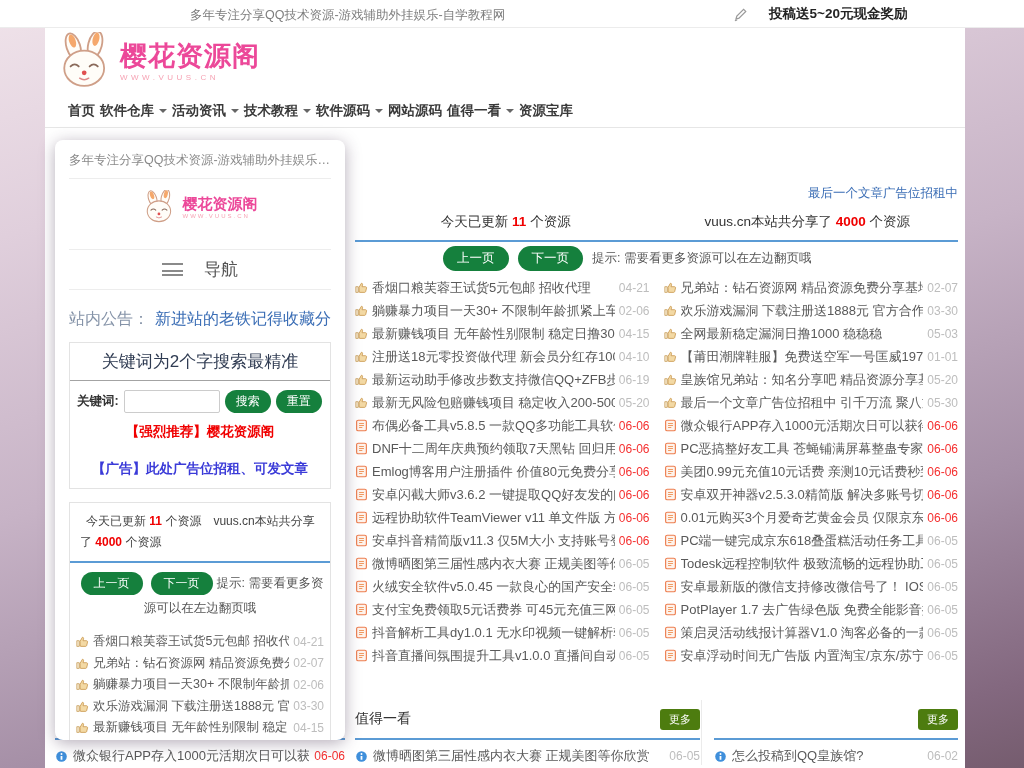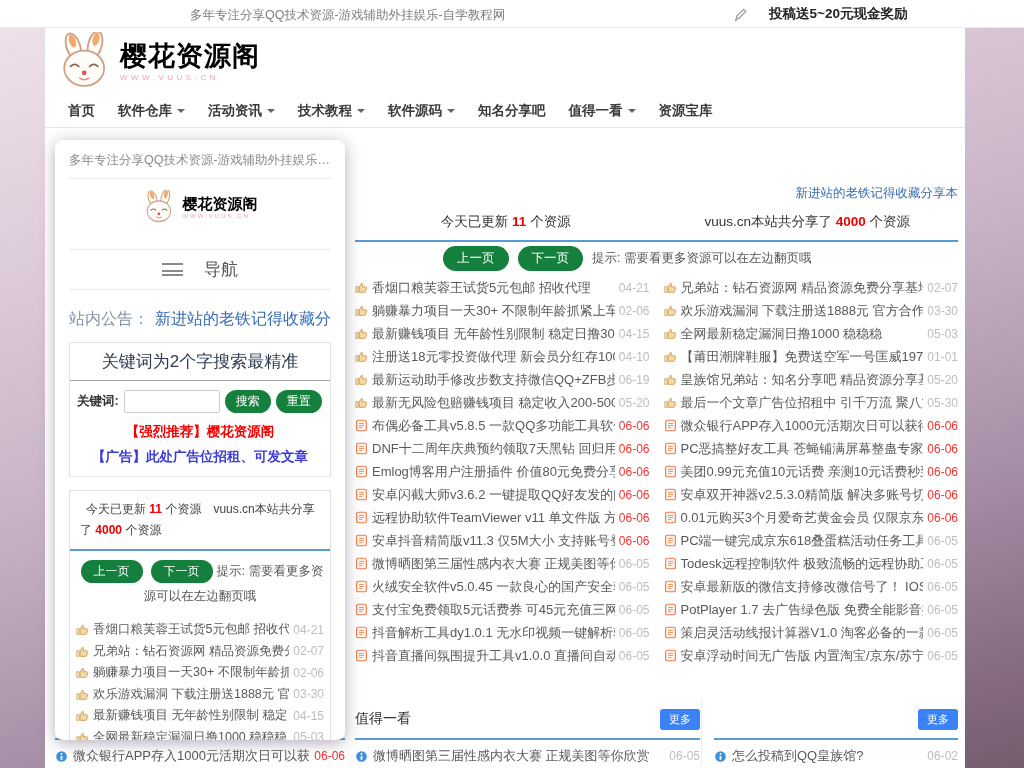--- a/index.html
+++ b/index.html
@@ -13,24 +13,24 @@
   
   #topbar { position:absolute; left:0; top:0; width:1024px; height:28px; background:#fff; border-bottom:1px solid #ececec; }
   .slogan { position:absolute; left:190px; top:7px; font-size:12.5px; color:#7d7d7d; }
   .submit { position:absolute; left:733px; top:5px; font-size:13.5px; color:#232323; font-weight:bold; display:flex; align-items:center; gap:21px; cursor:pointer; }
 
   
   #page { position:absolute; left:45px; top:28px; width:920px; height:740px; background:#fff; }
 
   #siteheader { position:absolute; left:0; top:0; width:920px; height:67px; }
   .logo { position:absolute; left:12px; top:4px; display:flex; align-items:center; gap:5px; cursor:pointer; }
-  .logo-title { font-size:27px; font-weight:bold; color:#000000; letter-spacing:1px; line-height:30px; }
+  .logo-title { font-size:27px; font-weight:bold; color:#ec4899; letter-spacing:1px; line-height:30px; }
   .logo-url { font-size:8px; color:#f6a3b4; letter-spacing:3.5px; margin-top:2px; }
 
-  #mainnav { position:absolute; left:0; top:67px; width:920px; height:33px; border-bottom:1px solid #e6e6e6; display:flex; align-items:center; gap:23px; padding-left:23px; }
+  #mainnav { position:absolute; left:0; top:67px; width:920px; height:33px; border-bottom:1px solid #e6e6e6; display:flex; align-items:center; gap:5px; padding-left:23px; }
   .nav-item { display:flex; align-items:center; font-size:13.5px; color:#3a3a3a; font-weight:600; cursor:pointer; }
   .caret { display:none; width:0; height:0; border:4px solid transparent; border-top-color:#666; margin-left:5px; margin-top:4px; }
   .caret.show { display:inline-block; }
 
   #content { position:absolute; left:0; top:100px; width:920px; height:640px; }
 
   .marquee { position:absolute; top:57px; right:7px; font-size:12.5px; color:#3a6db5; white-space:nowrap; }
 
   .stats-header { position:absolute; left:310px; top:85px; width:603px; display:flex; padding-bottom:9px; border-bottom:2px solid #5b9bd5; font-size:13.5px; color:#333;align-items:center; }
   .stats-header .stat { width:50%; text-align:center; }
@@ -46,21 +46,21 @@
   .ricon svg { display:none; width:13px; height:13px; }
   .ricon.icon-thumb .svg-thumb { display:block; }
   .ricon.icon-doc .svg-doc { display:block; }
   .rtitle { flex:1; font-size:13px; color:#595959; white-space:nowrap; overflow:hidden; }
   .rdate { flex:none; font-size:12px; color:#bdbdbd; }
   .rdate.hot { color:#f53030; }
 
   
   .bpanel { position:absolute; top:572px; background:#fff; }
   .bhead { height:40px; display:flex; align-items:center; justify-content:space-between; border-bottom:2px solid #5b9bd5; font-size:14px; color:#333; }
-  .more-btn { background:#3b82f6; color:#fff; border:none; font-size:11px; padding:3px 9px; border-radius:3px; cursor:pointer; font-family:inherit; }
+  .more-btn { background:#4d7c0f; color:#fff; border:none; font-size:11px; padding:3px 9px; border-radius:3px; cursor:pointer; font-family:inherit; }
   .bitem { margin-top:7px; display:flex; align-items:center; gap:5px; overflow:hidden; cursor:pointer; }
   .bitem .svg-info { width:13px; height:13px; flex:none; }
   .btext { flex:1; font-size:13px; color:#595959; white-space:nowrap; overflow:hidden; }
   .bdate { flex:none; font-size:12px; color:#bdbdbd; }
   .bdate.hot { color:#f53030; }
   .p-hidden { left:10px; width:290px; }
   .p-worth  { left:310px; width:345px; }
   .p-right  { left:656px; width:257px; border-left:1px solid #ebebeb; padding-left:12px; }
 
   
@@ -79,21 +79,21 @@
   .o-notice .nlabel { color:#8593a8; flex:none; margin-right:6px; }
   .o-notice .ntext { color:#3a6db5; }
   .o-box { border:1px solid #e3e3e3; }
   .o-search { margin-top:12px; }
   .o-search-head { text-align:center; font-size:17px; color:#2f3b52; padding:7px 0; border-bottom:1px solid #a3a3a3; }
   .o-form { padding:9px 7px 2px 7px; display:flex; align-items:center; gap:5px; }
   .o-form label { font-size:12.5px; font-weight:bold; color:#333; flex:none; }
   .o-input { width:96px; height:23px; border:1px solid #ccc; border-radius:2px; flex:none; font-size:12px; padding:0 4px; }
   .o-form .pill { font-size:12px; padding:3px 11px; }
   .promo-red { text-align:center; color:#f00000; font-weight:bold; font-size:13.5px; margin-top:8px; cursor:pointer; }
-  .promo-blue { text-align:center; color:#3b3bd8; font-weight:bold; font-size:13.5px; margin:7px 0 10px 0; cursor:pointer; }
+  .promo-blue { text-align:center; color:#3b3bd8; font-weight:bold; font-size:13.5px; margin:19px 0 10px 0; cursor:pointer; }
   .o-stats { margin-top:13px; }
   .o-stats-head { padding:8px 10px; font-size:12px; color:#444; line-height:1.75; border-bottom:2px solid #5b9bd5; }
   .o-stats-head .seg { margin:0 6px; }
   .o-pager { padding:8px 4px; text-align:center; font-size:12px; color:#555; line-height:2; }
   .o-pager .pill { font-size:12px; padding:3px 13px; margin:0 4px; }
   .o-list { padding:2px 6px 0 6px; }
   .o-list .res-row { height:21.5px; }
   .o-list .rtitle { font-size:12.5px; }
 </style>
 </head>
@@ -155,38 +155,38 @@
           <span>技术教程</span>
           <span class="caret show"></span>
         </div>
 
         <div class="nav-item">
           <span>软件源码</span>
           <span class="caret show"></span>
         </div>
 
         <div class="nav-item">
-          <span>知名分享吧</span>
+          <span>网站源码</span>
 
         </div>
 
         <div class="nav-item">
           <span>值得一看</span>
           <span class="caret show"></span>
         </div>
 
         <div class="nav-item">
           <span>资源宝库</span>
 
         </div>
       </div>
 
     <div id="content">
 
-      <div class="marquee">新进站的老铁记得收藏分享本</div>
+      <div class="marquee">最后一个文章广告位招租中</div>
 
       <div class="stats-header">
         <div class="stat">
           <span>今天已更新</span>
           <span class="red">11</span>
           <span>个资源</span>
         </div>
         <div class="stat">
           <span>vuus.cn本站共分享了</span>
           <span class="red">4000</span>

